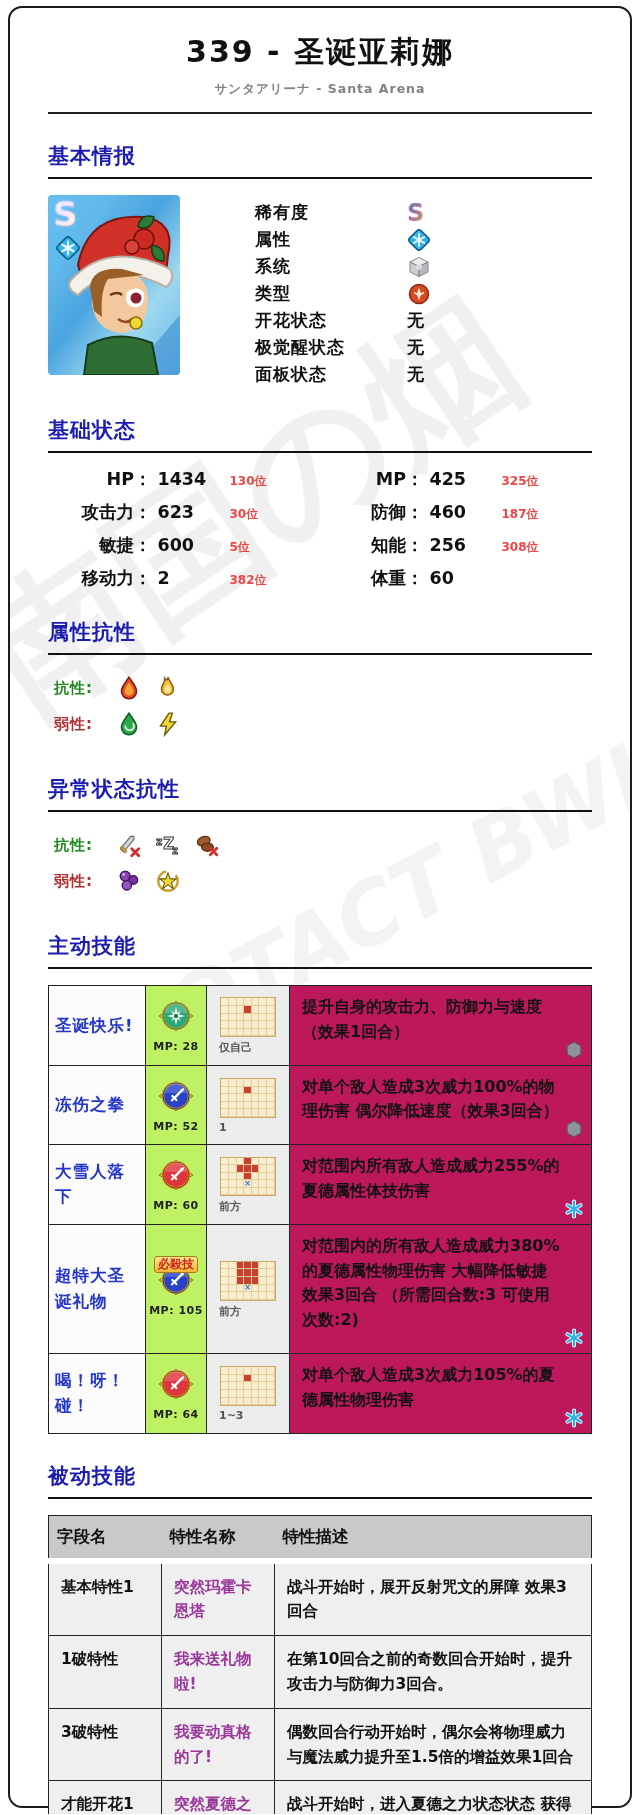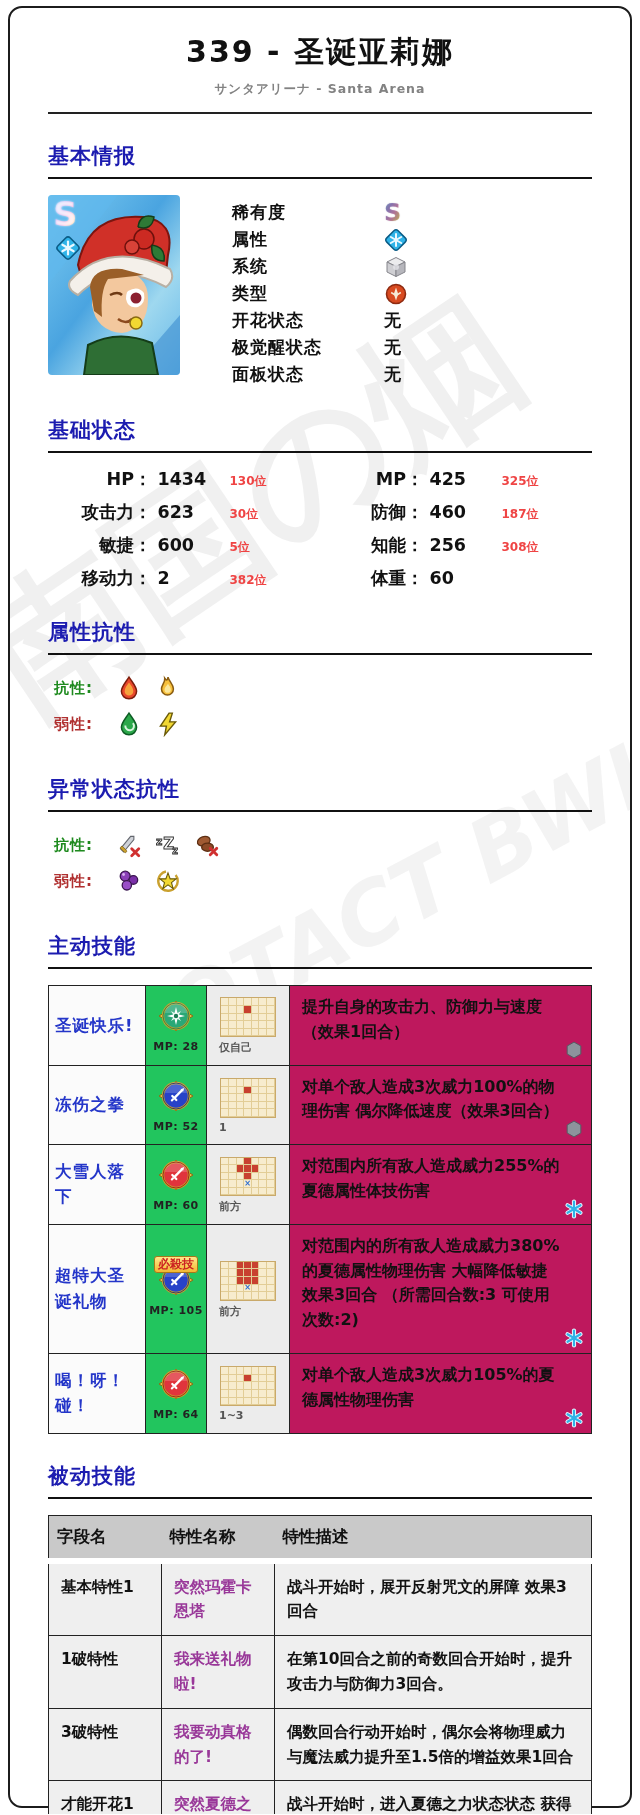--- a/index.html
+++ b/index.html
@@ -13,21 +13,21 @@
        color:rgba(140,140,140,0.10);transform:rotate(-28deg);white-space:nowrap;}
   .content{position:relative;z-index:1;display:flex;flex-direction:column;flex:1;}
   .page-title{text-align:center;font-size:30px;font-weight:bold;margin-top:12px;letter-spacing:2px;}
   .page-sub{text-align:center;font-size:12.5px;color:#828282;font-weight:bold;letter-spacing:1px;margin-top:8px;}
   .top-rule{border:none;border-top:2px solid #222;margin:14px 0 0;}
   h2.sec{font-size:21px;color:#1c1cb0;font-weight:bold;margin:28px 0 0;padding-bottom:7px;
          border-bottom:2px solid #111;letter-spacing:1px;}
   
   .bi-wrap{display:flex;margin-top:16px;}
   .portrait{width:132px;height:180px;border-radius:4px;overflow:hidden;flex:none;position:relative;}
-  .bi-fields{margin-left:52px;flex:1;padding-top:4px;}
+  .bi-fields{margin-left:75px;flex:1;padding-top:4px;}
   .bi-row{display:flex;align-items:center;height:27px;}
   .bi-label{width:152px;font-size:17px;font-weight:bold;letter-spacing:1px;}
   .bi-value{font-size:17px;font-weight:bold;display:flex;align-items:center;}
   .rarity-s{font-size:24px;font-weight:bold;background:linear-gradient(120deg,#8fd3ff 0%,#b89bf2 30%,#f59ad0 55%,#ffd98a 80%,#9af0c0 100%);
             -webkit-background-clip:text;background-clip:text;color:transparent;text-shadow:0 0 1px rgba(40,40,40,.35);line-height:1;}
   .icon24{width:24px;height:24px;display:inline-block;}
   
   .stats-grid{display:grid;grid-template-columns:1fr 1fr;margin-top:14px;row-gap:9px;}
   .stat-cell{display:flex;align-items:baseline;font-size:17.5px;font-weight:bold;}
   .stat-label{width:86px;text-align:right;flex:none;}
@@ -40,21 +40,21 @@
   .res-label{font-size:15px;font-weight:bold;width:62px;letter-spacing:1px;}
   .res-label.green{color:#1e8a1e;}
   .res-label.red{color:#b03030;}
   .res-icons{display:flex;gap:13px;align-items:center;}
   .icon26{width:26px;height:26px;display:inline-block;}
   
   table.skills{border-collapse:collapse;margin-top:16px;width:100%;}
   table.skills td{border:1.6px solid #222;vertical-align:middle;}
   td.sk-name{width:84px;background:#fbfbfb;color:#2436c9;font-size:16.5px;font-weight:bold;
              padding:8px 6px;line-height:1.55;letter-spacing:1px;}
-  td.sk-icon{width:56px;background:#22c55e;text-align:center;padding:6px 2px 4px;}
+  td.sk-icon{width:56px;background:#bef264;text-align:center;padding:6px 2px 4px;}
   td.sk-range{width:58px;background:#ececec;text-align:left;padding:6px 12px 4px;}
   td.sk-desc{background:#be185d;font-size:16px;font-weight:bold;padding:9px 26px 20px 12px;
              line-height:1.55;position:relative;}
   .mp-text{font-size:11px;color:#222;margin-top:3px;font-weight:bold;letter-spacing:.5px;}
   .range-label{font-size:11px;color:#555;margin-top:3px;font-weight:bold;}
   .rg{display:grid;grid-template-columns:repeat(7,7.6px);grid-auto-rows:7.6px;background:#f7ecce;
       border:1px solid #c9a96a;width:fit-content;margin:0 auto;}
   .rg i{border-right:1px solid #e2cd96;border-bottom:1px solid #e2cd96;display:flex;
         align-items:center;justify-content:center;font-style:normal;}
   .rg i.on{background:#c8402f;}

